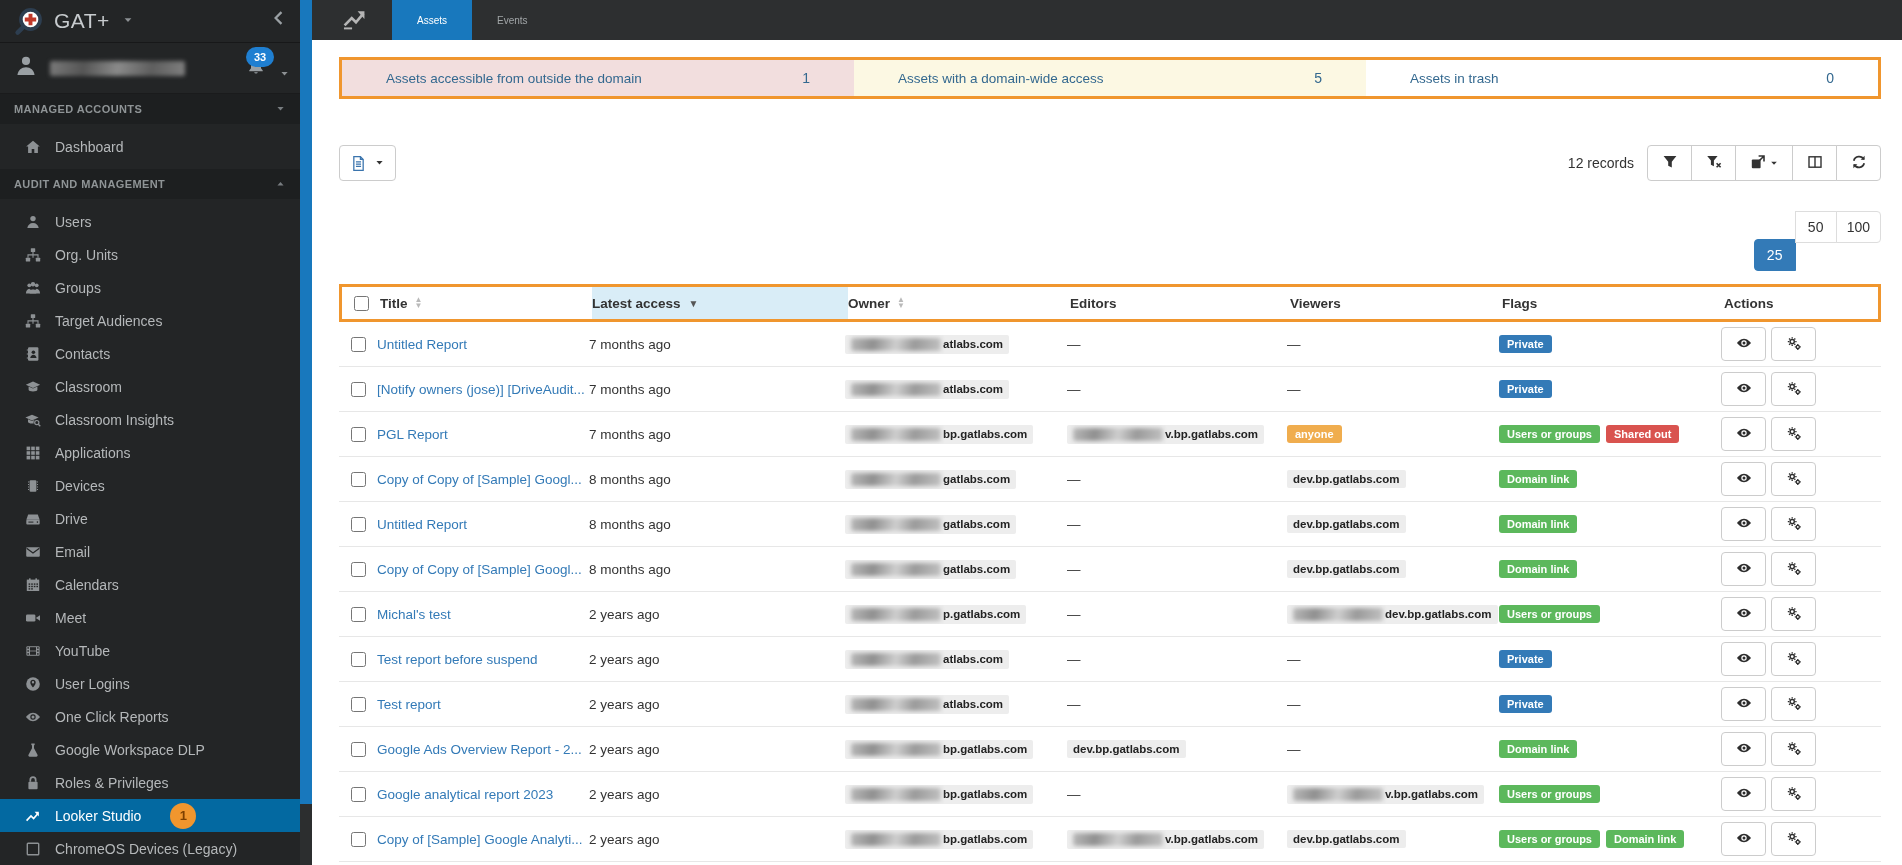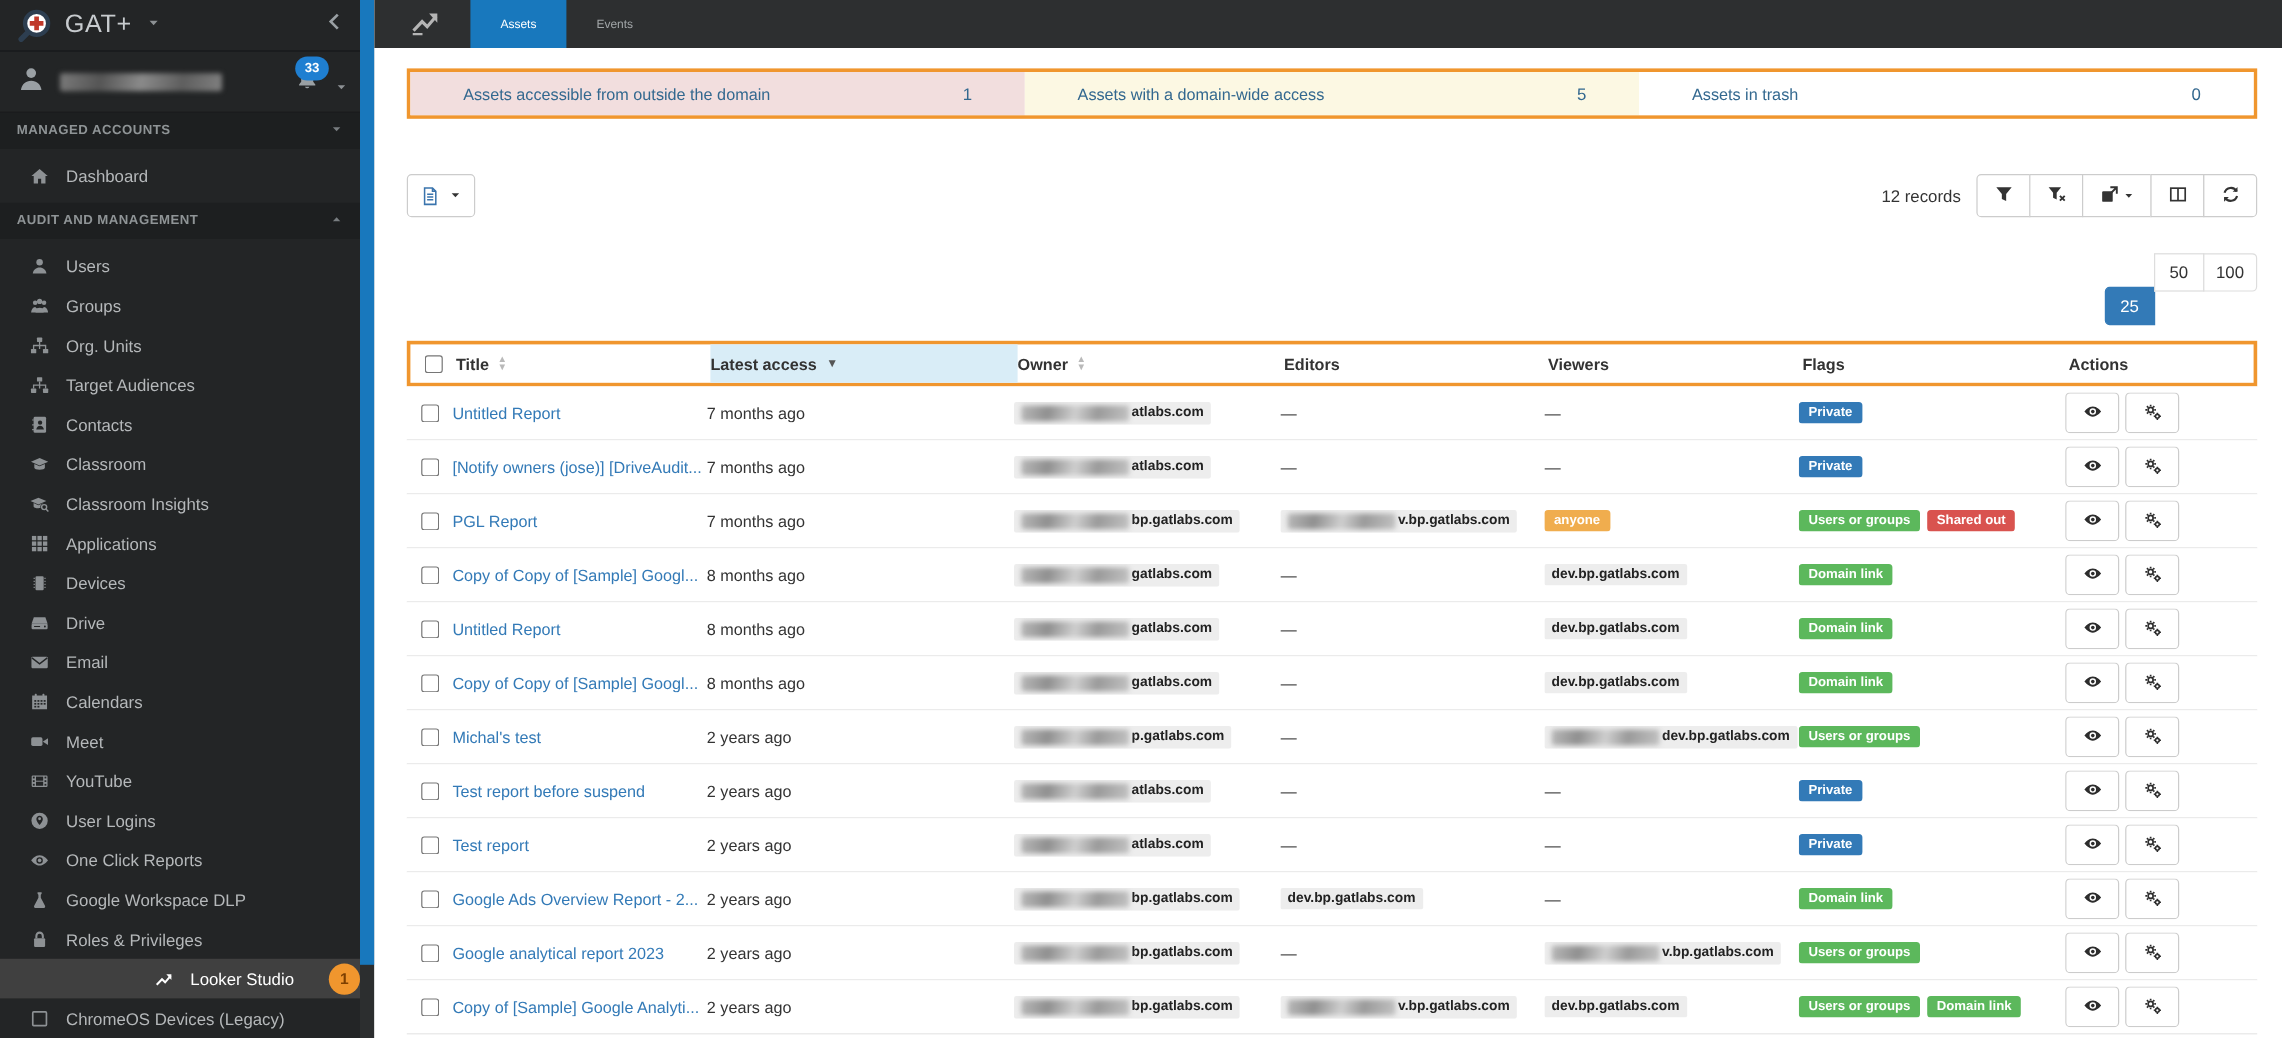--- a/index.html
+++ b/index.html
@@ -19,21 +19,21 @@
   .bell-wrap{position:absolute;right:34px;top:14px;color:#9aa0a4;}
   .notif-badge{position:absolute;right:-8px;top:-10px;background:#1f7fd1;color:#fff;font-size:11px;font-weight:bold;
     min-width:22px;height:20px;border-radius:10px;display:flex;align-items:center;justify-content:center;padding:0 3px;}
   .user-caret{position:absolute;right:10px;top:22px;color:#8d9194;}
   .section-header{height:30px;background:#1d1f20;display:flex;align-items:center;justify-content:space-between;
     padding:0 14px;font-size:11px;font-weight:bold;color:#8f9496;letter-spacing:.4px;}
   .section-caret{color:#787d80;}
   .nav-group{padding:6px 0;}
   .nav-item{height:33px;display:flex;align-items:center;gap:13px;padding-left:24px;font-size:14px;color:#b5b8ba;cursor:pointer;white-space:nowrap;}
   .nav-icon{width:18px;display:flex;justify-content:center;color:#8d9194;flex:none;}
-  .nav-item.active{background:#404040;color:#fff;justify-content:flex-end;}
+  .nav-item.active{background:#0369a1;color:#fff;}
   .nav-item.active .nav-icon{color:#fff;}
   .badge-circle{width:26px;height:26px;border-radius:50%;background:#f0962e;color:#7c3f00;font-weight:bold;font-size:13px;
     display:flex;align-items:center;justify-content:center;margin-left:16px;flex:none;}
   .side-scrollbar{width:12px;flex:none;background:#2c2e2f;}
   .side-scrollbar .thumb{background:#1878bd;width:100%;height:93%;}
 
   
   main{flex:1;display:flex;flex-direction:column;min-width:0;background:#fff;}
   .topbar{height:40px;background:#2d2f30;display:flex;align-items:stretch;padding-left:30px;flex:none;}
   .chart-glyph{align-self:center;color:#b5b5b5;margin-right:24px;}
@@ -175,39 +175,39 @@
             <svg width="16" height="16" viewBox="0 0 16 16" fill="currentColor">
               <circle cx="8" cy="4.6" r="2.7"></circle>
               <path d="M2.3 14c.4-3.1 2.7-5.1 5.7-5.1s5.3 2 5.7 5.1z"></path>
             </svg>
           </span>
           <span class="nav-label">Users</span>
         </div>
         <div class="nav-item">
           <span class="nav-icon">
             <svg width="16" height="16" viewBox="0 0 16 16" fill="currentColor">
+              <rect x="5.8" y="1.3" width="4.4" height="3.6" rx=".5"></rect>
+              <rect x=".8" y="10.8" width="4.4" height="3.6" rx=".5"></rect>
+              <rect x="10.8" y="10.8" width="4.4" height="3.6" rx=".5"></rect>
+              <path fill="none" stroke="currentColor" stroke-width="1.1" d="M8 4.9v3M3 10.8V7.9h10v2.9M8 7.9v2.9"></path>
+            </svg>
+          </span>
+          <span class="nav-label">Org. Units</span>
+        </div>
+        <div class="nav-item">
+          <span class="nav-icon">
+            <svg width="16" height="16" viewBox="0 0 16 16" fill="currentColor">
               <circle cx="4.3" cy="5.3" r="1.9"></circle>
               <circle cx="11.7" cy="5.3" r="1.9"></circle>
               <circle cx="8" cy="4.2" r="2.2"></circle>
               <path d="M.9 13.4c.2-2.6 1.5-4.3 3.4-4.6l1.2 1h5l1.2-1c1.9.3 3.2 2 3.4 4.6z"></path>
               <path d="M4.6 13.4c.3-2.3 1.6-3.9 3.4-3.9s3.1 1.6 3.4 3.9z"></path>
             </svg>
           </span>
           <span class="nav-label">Groups</span>
-        </div>
-        <div class="nav-item">
-          <span class="nav-icon">
-            <svg width="16" height="16" viewBox="0 0 16 16" fill="currentColor">
-              <rect x="5.8" y="1.3" width="4.4" height="3.6" rx=".5"></rect>
-              <rect x=".8" y="10.8" width="4.4" height="3.6" rx=".5"></rect>
-              <rect x="10.8" y="10.8" width="4.4" height="3.6" rx=".5"></rect>
-              <path fill="none" stroke="currentColor" stroke-width="1.1" d="M8 4.9v3M3 10.8V7.9h10v2.9M8 7.9v2.9"></path>
-            </svg>
-          </span>
-          <span class="nav-label">Org. Units</span>
         </div>
         <div class="nav-item">
           <span class="nav-icon">
             <svg width="16" height="16" viewBox="0 0 16 16" fill="currentColor">
               <rect x="5.8" y="1.3" width="4.4" height="3.6" rx=".5"></rect>
               <rect x=".8" y="10.8" width="4.4" height="3.6" rx=".5"></rect>
               <rect x="10.8" y="10.8" width="4.4" height="3.6" rx=".5"></rect>
               <path fill="none" stroke="currentColor" stroke-width="1.1" d="M8 4.9v3M3 10.8V7.9h10v2.9M8 7.9v2.9"></path>
             </svg>
           </span>

